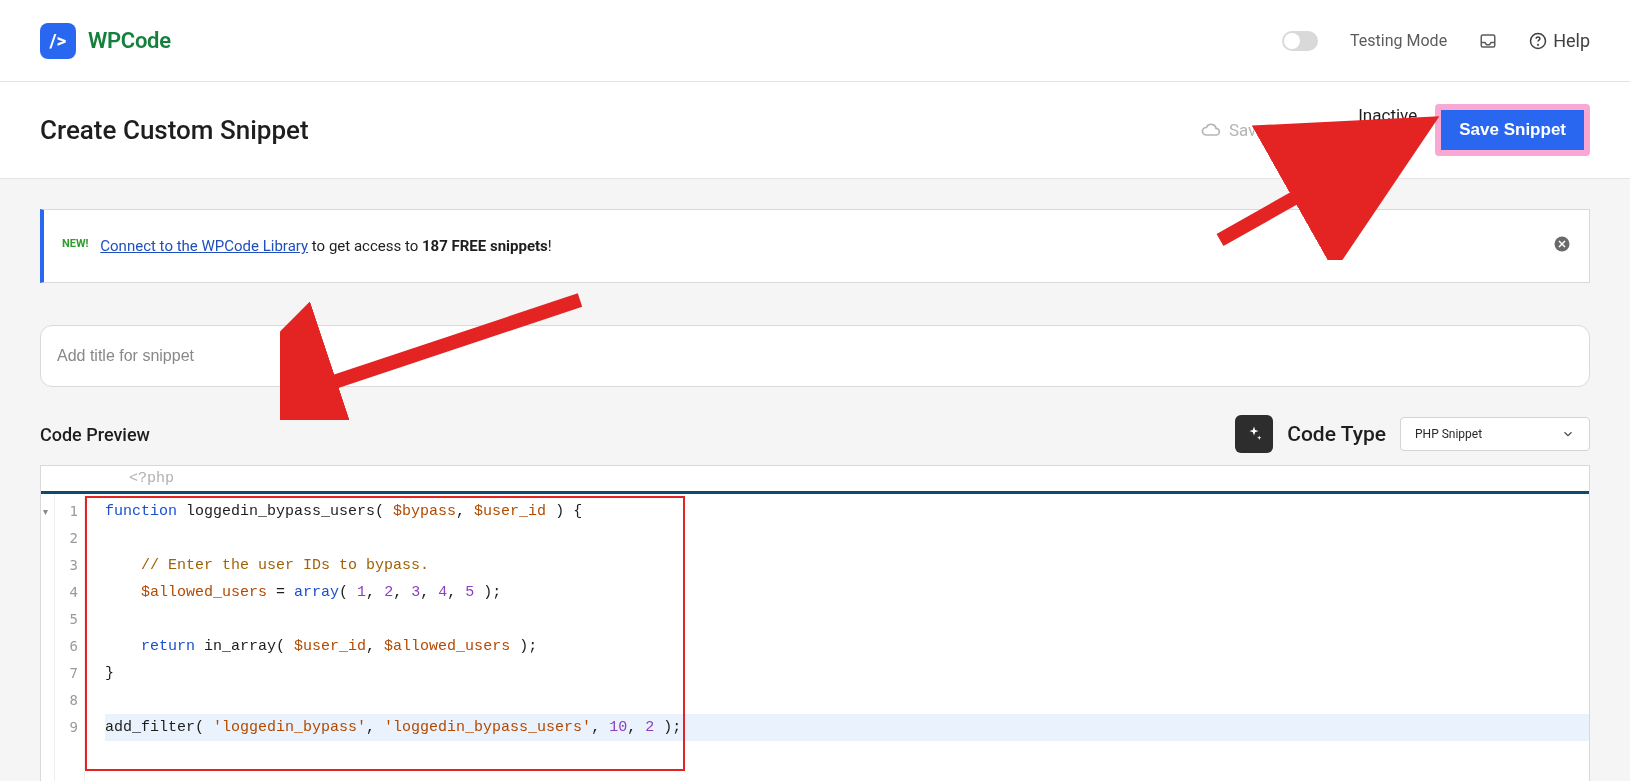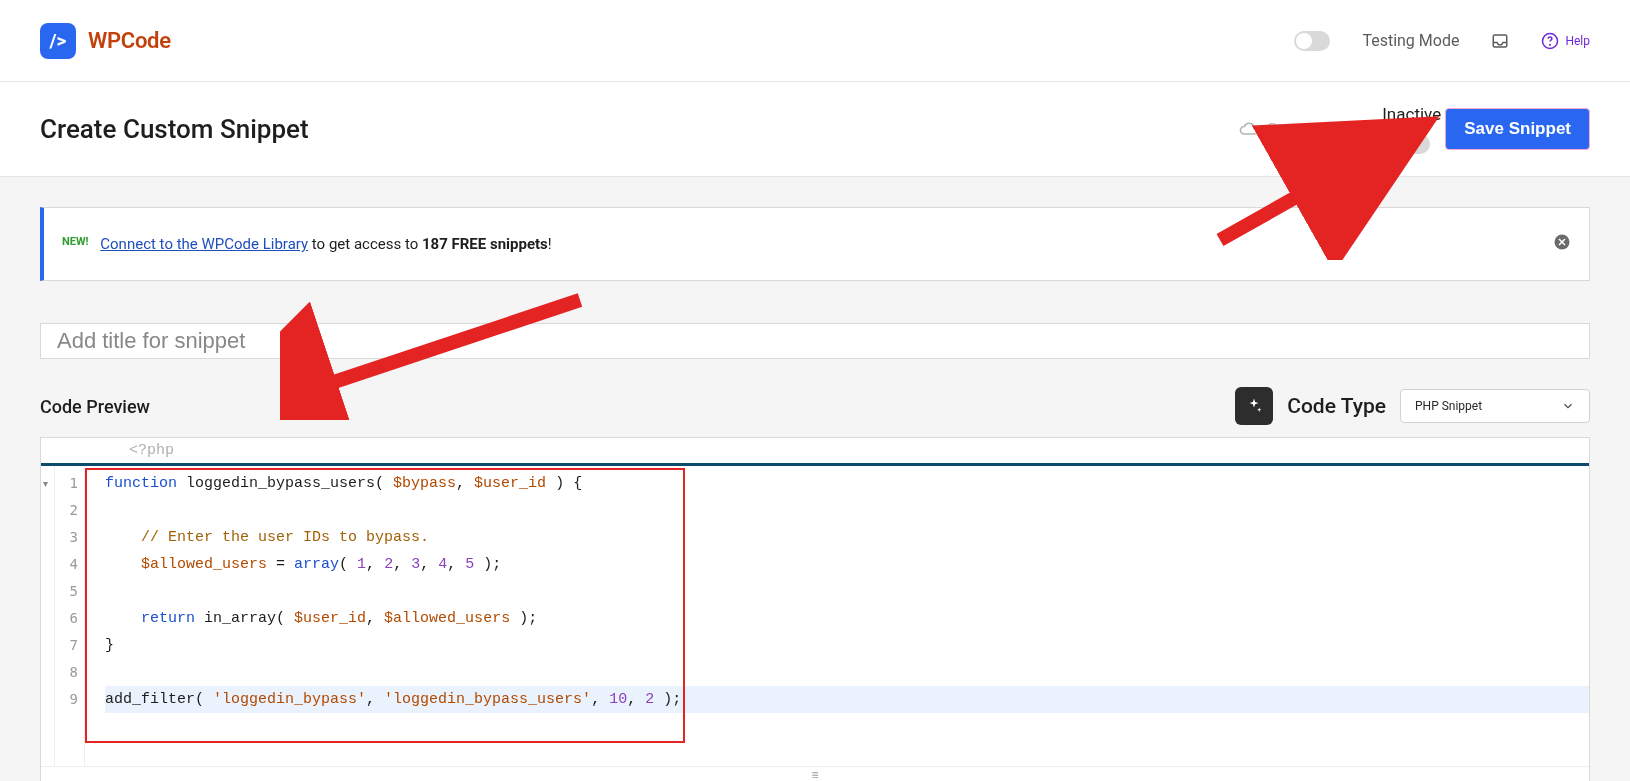--- a/index.html
+++ b/index.html
@@ -35,21 +35,21 @@
     display: flex;
     align-items: center;
     justify-content: center;
     color: #fff;
     font-weight: 700;
     font-size: 19px;
   }
   .logo-text {
     font-size: 22px;
     font-weight: 600;
-    color: #c2410c;
+    color: #15803d;
     letter-spacing: -0.3px;
   }
   .topbar-right {
     display: flex;
     align-items: center;
     gap: 32px;
   }
   .toggle {
     width: 36px;
     height: 20px;
@@ -75,54 +75,54 @@
   .iconbtn {
     width: 18px;
     height: 18px;
     display: inline-flex;
     align-items: center;
     justify-content: center;
     color: #5c5c5c;
     cursor: pointer;
   }
   .iconbtn svg { width: 18px; height: 18px; }
-  .help-group { display:flex; align-items:center; gap:6px; cursor:pointer; color:#6d28d9; font-size:12px; }
+  .help-group { display:flex; align-items:center; gap:6px; cursor:pointer; color:#404040; font-size:18px; }
 
   
   .page-header {
     background: #fff;
     border-bottom: 1px solid #e4e4e4;
     padding: 22px 40px;
     display:flex;
     align-items:center;
     justify-content: space-between;
   }
   .page-title {
     font-size: 26px;
     font-weight: 500;
     color: #1e1e1e;
   }
   .page-actions {
     display:flex;
     align-items:center;
-    gap: 4px;
+    gap: 18px;
   }
   .save-to-lib {
     display:flex;
     align-items:center;
     gap: 8px;
     color: #b5b5b5;
     font-size: 17px;
     cursor: pointer;
   }
   .save-to-lib svg { width:20px; height:20px; }
   .inactive-group { display:flex; align-items:center; gap:10px; font-size:17px; color:#1e1e1e;flex-direction:column; }
   .primary-btn {
     background: #2a67f1;
-    border: 1px solid #f9a8d4;
+    border: 6px solid #f9a8d4;
     color: #fff;
     font-size: 17px;
     font-weight: 600;
     padding: 10px 18px;
     border-radius: 4px;
     cursor: pointer;
   }
 
   
   .content { padding: 30px 40px; position: relative; }
@@ -140,24 +140,24 @@
     color:#1e1e1e;
   }
   .notice .new-tag { color:#2e9e2e; font-weight:700; font-size:11px; margin-right:8px; vertical-align:top; }
   .notice a { color:#1f4fbd; text-decoration: underline; }
   .notice b { font-weight:700; }
   .notice-close { cursor:pointer; color:#6a6a6a; }
   .notice-close svg { width:18px; height:18px; }
 
   .title-input {
     width:100%;
-    font-size:22px;
-    padding: 4px 16px;
+    font-size:16px;
+    padding: 21px 16px;
     border:1px solid #d9d9d9;
-    border-radius:0;
+    border-radius:12px;
     background:#fff;
     color:#1e1e1e;
     margin-bottom:28px;
   }
   .title-input::placeholder { color:#888; }
 
   .code-header {
     display:flex;
     align-items:center;
     justify-content: space-between;

